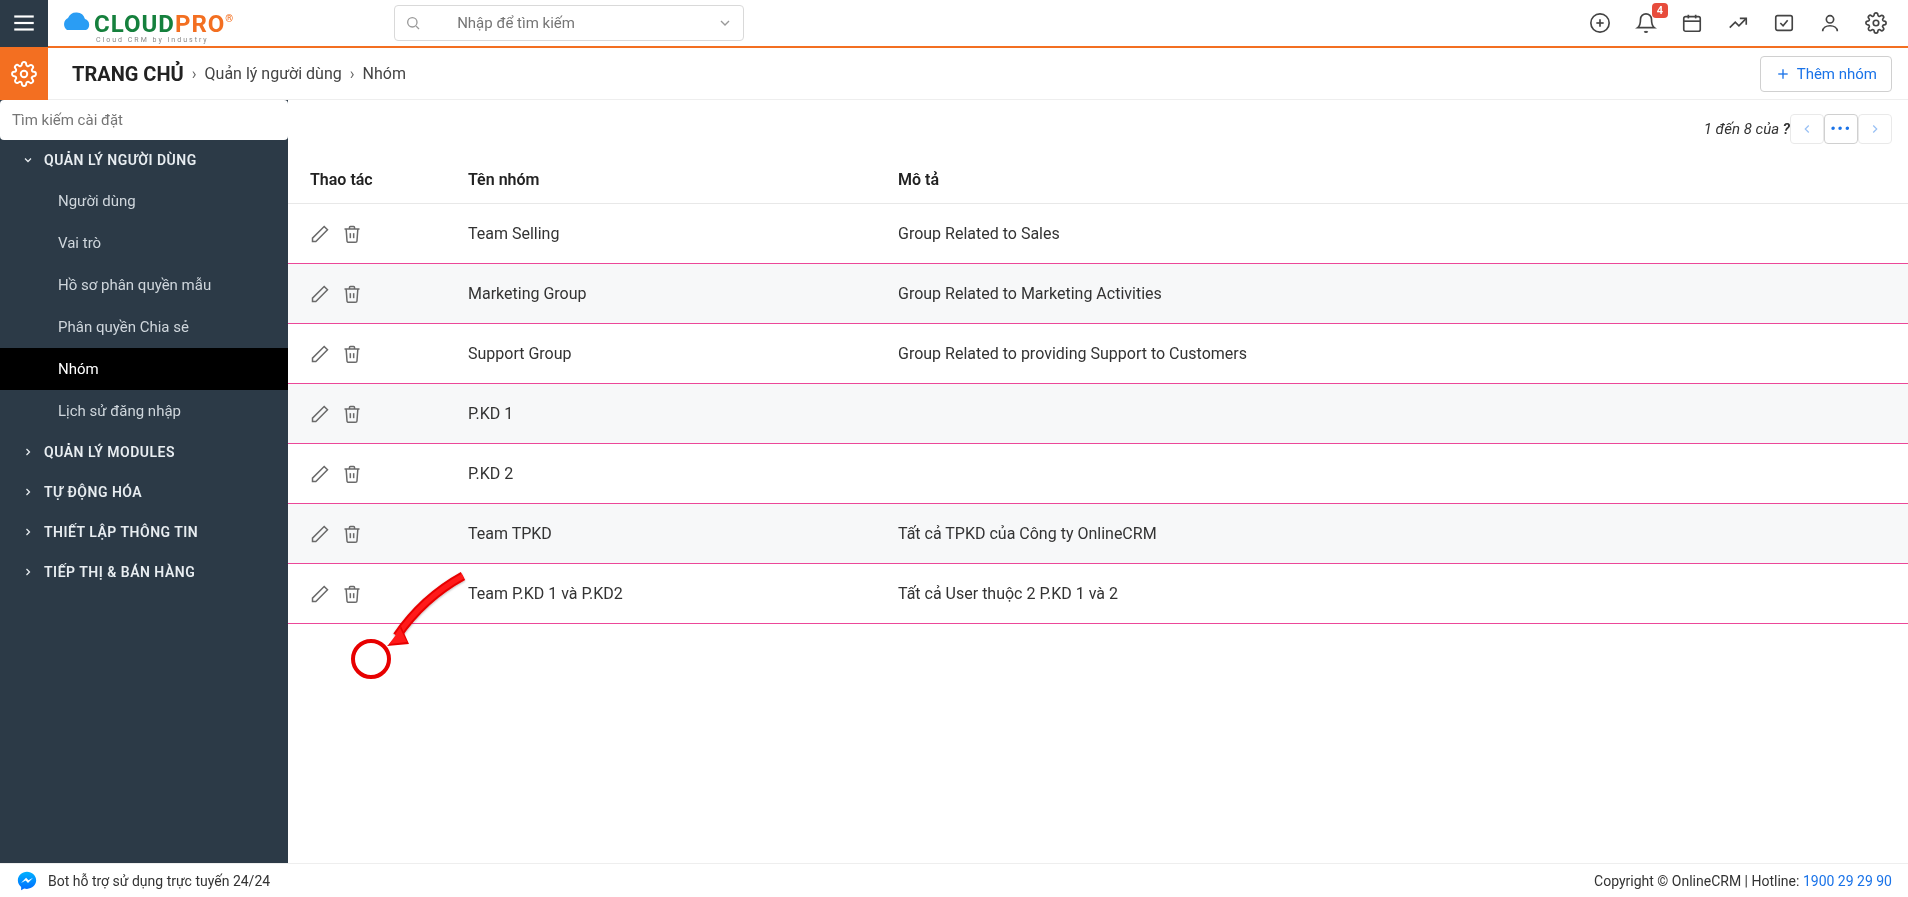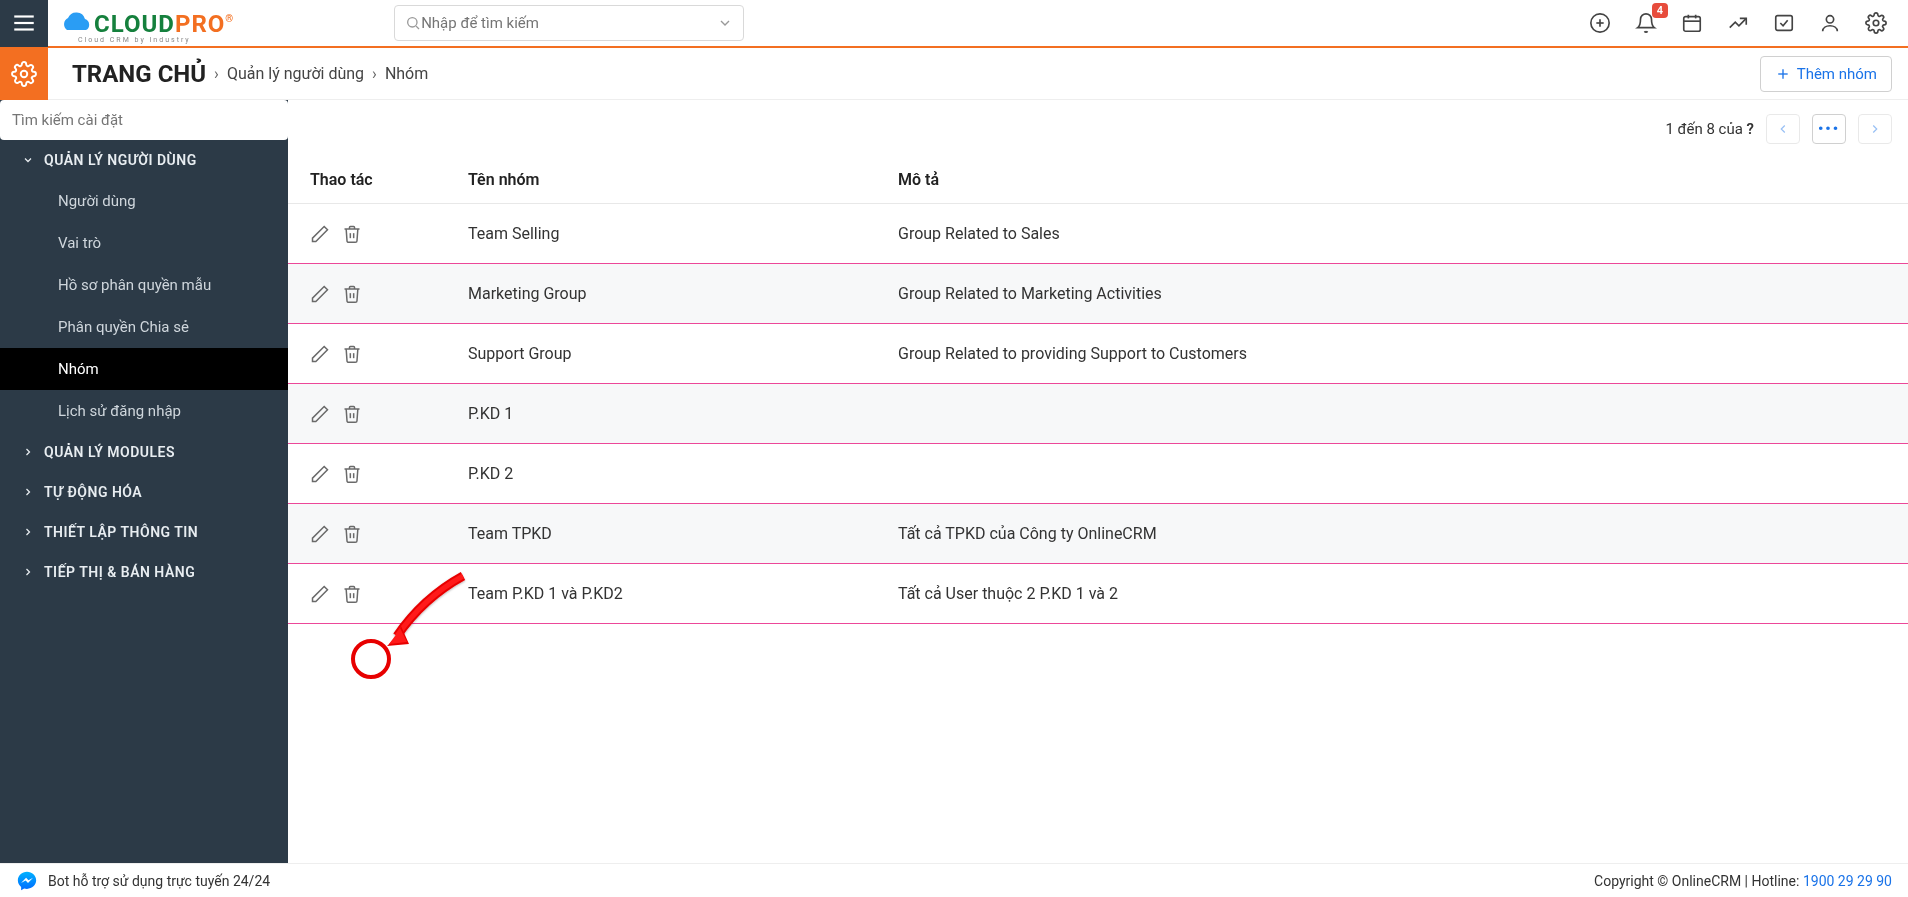--- a/index.html
+++ b/index.html
@@ -6,55 +6,55 @@
 body { background: #fff; color: #333; overflow: hidden; }
 
 .topbar { height: 48px; display: flex; align-items: center; border-bottom: 2px solid #f36f21; background: #fff; }
 .hamburger-btn { width: 48px; height: 48px; background: #2c3a47; display: flex; align-items: center; justify-content: center; cursor: pointer; }
 .hamburger-btn svg { width: 26px; height: 26px; stroke: #fff; }
 .logo { display: flex; align-items: baseline; margin-left: 10px; font-weight: 700; font-size: 24px; letter-spacing: 1px; cursor: pointer; position: relative; }
 .logo .cloud { color: #15803d; position: relative; }
 .logo .cloud-icon { width: 36px; height: 24px; display: inline-block; position: relative; top: 4px; }
 .logo .pro { color: #f36f21; }
 .logo .reg { color: #f36f21; font-size: 10px; position: relative; top: -10px; }
-.logo .sub { position: absolute; bottom: -6px; left: 20px; font-size: 7px; letter-spacing: 2px; color: #888; font-weight: 400; }
+.logo .sub { position: absolute; bottom: -6px; left: 38px; font-size: 7px; letter-spacing: 2px; color: #888; font-weight: 400; }
 
 .search-wrap { flex: 0 0 auto; margin-left: 160px; }
-.search-box { display: flex; align-items: center; width: 350px; height: 36px; border: 1px solid #d9d9d9; border-radius: 4px; padding: 0 10px; background: #fff; }
+.search-box { display: flex; align-items: center; width: 350px; height: 36px; border: 1px solid #d9d9d9; border-radius: 4px; padding: 0 10px; background: #fff; gap: 36px; }
 .search-box input { flex: 1; border: none; outline: none; font-size: 15px; color: #666; background: transparent; }
 .search-box svg { width: 16px; height: 16px; stroke: #999; }
 
 .top-icons { margin-left: auto; display: flex; align-items: center; gap: 22px; padding-right: 20px; }
 .top-icons .icon-btn { width: 24px; height: 24px; display: flex; align-items: center; justify-content: center; cursor: pointer; position: relative; }
 .top-icons .icon-btn svg { width: 22px; height: 22px; stroke: #444; fill: none; stroke-width: 1.8; }
 .badge { position: absolute; top: -8px; right: -10px; background: #e74c3c; color: #fff; font-size: 11px; font-weight: 600; padding: 1px 5px; border-radius: 4px; }
 
 .subheader { height: 52px; display: flex; align-items: center; background: #fff; border-bottom: 1px solid #eee; }
 .settings-toggle { width: 48px; height: 52px; background: #f36f21; display: flex; align-items: center; justify-content: center; cursor: pointer; }
 .settings-toggle svg { width: 26px; height: 26px; stroke: #fff; fill: none; stroke-width: 1.8; }
 .breadcrumb { display: flex; align-items: center; gap: 8px; margin-left: 24px; font-size: 16px; }
-.breadcrumb .home { font-weight: 700; font-size: 24px; color: #222; }
+.breadcrumb .home { font-weight: 700; font-size: 20px; color: #222; }
 .breadcrumb .sep { color: #666; }
 .breadcrumb .crumb { color: #444; }
 .add-btn { margin-left: auto; margin-right: 16px; display: flex; align-items: center; gap: 6px; border: 1px solid #d0d0d0; border-radius: 4px; padding: 8px 14px; color: #1a73e8; font-size: 15px; cursor: pointer; background: #fff; }
 .add-btn svg { width: 16px; height: 16px; stroke: #1a73e8; stroke-width: 2; }
 
 .body { display: flex; height: calc(100vh - 48px - 52px - 34px); }
 
 .sidebar { width: 288px; background: #2c3a47; color: #cfd6dc; display: flex; flex-direction: column; overflow-y: auto; }
 .sidebar-search { }
 .sidebar-search input { width: 100%; height: 40px; border: none; border-radius: 4px; padding: 0 12px; font-size: 15px; outline: none; }
 .sb-section { padding: 12px 22px; font-size: 14px; font-weight: 600; letter-spacing: 0.5px; display: flex; align-items: center; gap: 10px; cursor: pointer; color: #e8edf1; }
 .sb-section svg { width: 12px; height: 12px; stroke: #e8edf1; stroke-width: 2.5; fill: none; }
 .sb-item { padding: 12px 22px 12px 58px; font-size: 15px; cursor: pointer; color: #cfd6dc; }
 .sb-item.active { background: #000; color: #fff; }
 
 .main { flex: 1; background: #f4f5f6; overflow-y: auto; display: flex; flex-direction: column; }
 .list-container { background: #fff; margin: 0; flex: 1; display: flex; flex-direction: column; }
-.pagination-row { display: flex; justify-content: flex-end; align-items: center; padding: 14px 16px 14px 16px; gap: 12px; font-size: 15px; color: #333; }
+.pagination-row { display: flex; justify-content: flex-end; align-items: center; padding: 14px 16px 14px 16px; gap: 0; font-size: 15px; color: #333; font-style: italic; }
 .pagination-row .pag-btn { width: 34px; height: 30px; border: 1px solid #d0d0d0; border-radius: 4px; display: flex; align-items: center; justify-content: center; cursor: pointer; background: #fff; }
 .pagination-row .pag-btn.disabled { opacity: 0.45; cursor: default; }
 .pagination-row .pag-btn svg { width: 14px; height: 14px; stroke: #1a73e8; stroke-width: 2; fill: none; }
 .pagination-row .pag-more { font-weight: 700; color: #1a73e8; letter-spacing: 2px; }
 
 .table { width: 100%; }
 .table-header { display: flex; padding: 12px 0 14px; border-bottom: 1px solid #e8e8e8; }
 .table-row { display: flex; align-items: center; min-height: 60px; border-bottom: 1px solid #ec4899; }
 .table-row.zebra { background: #f7f8f9; }
 .col-actions { width: 180px; padding-left: 22px; display: flex; gap: 12px; align-items: center; }

